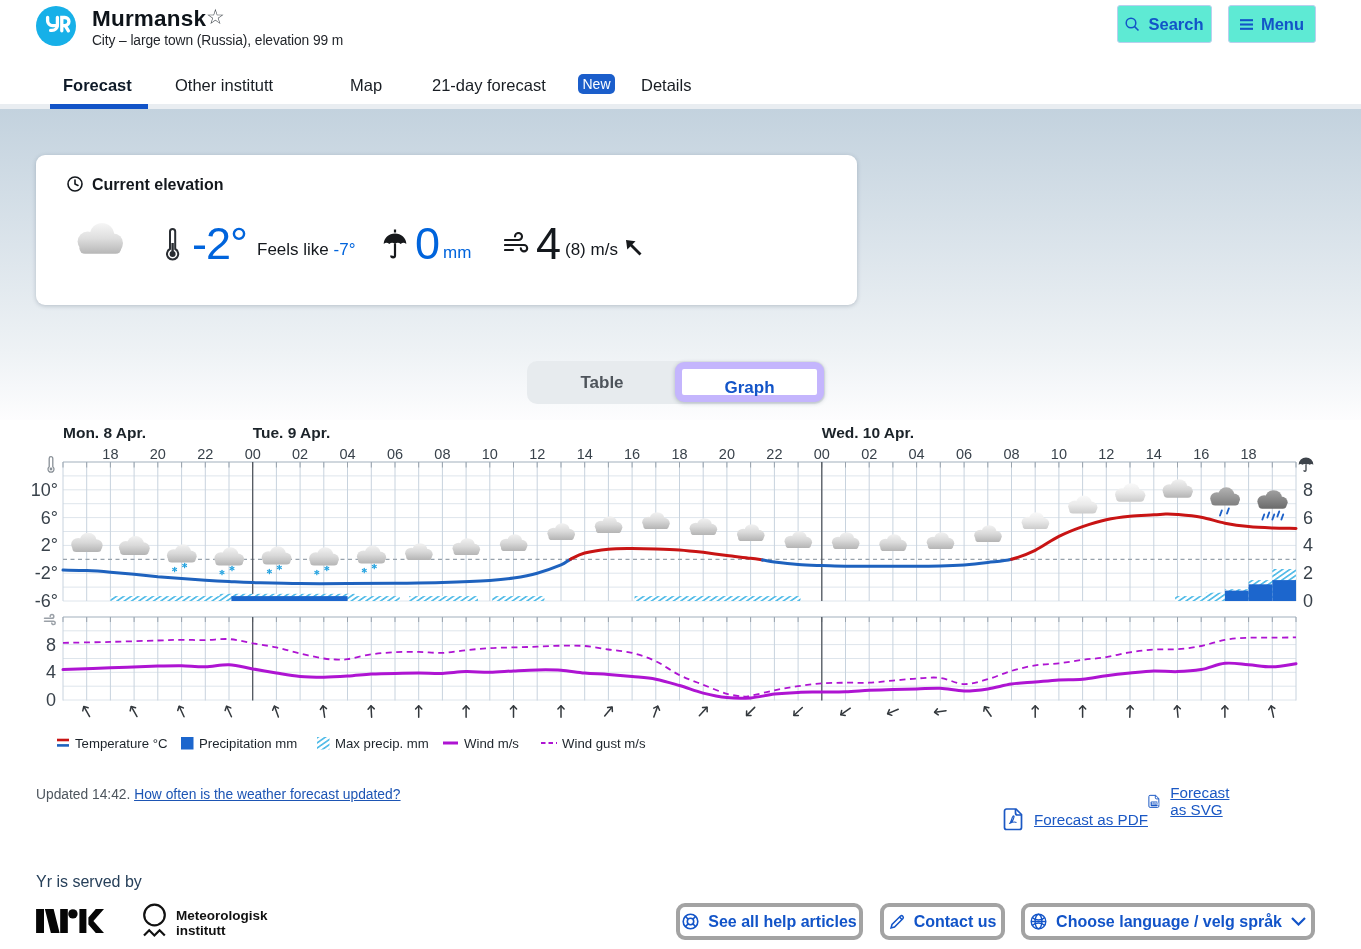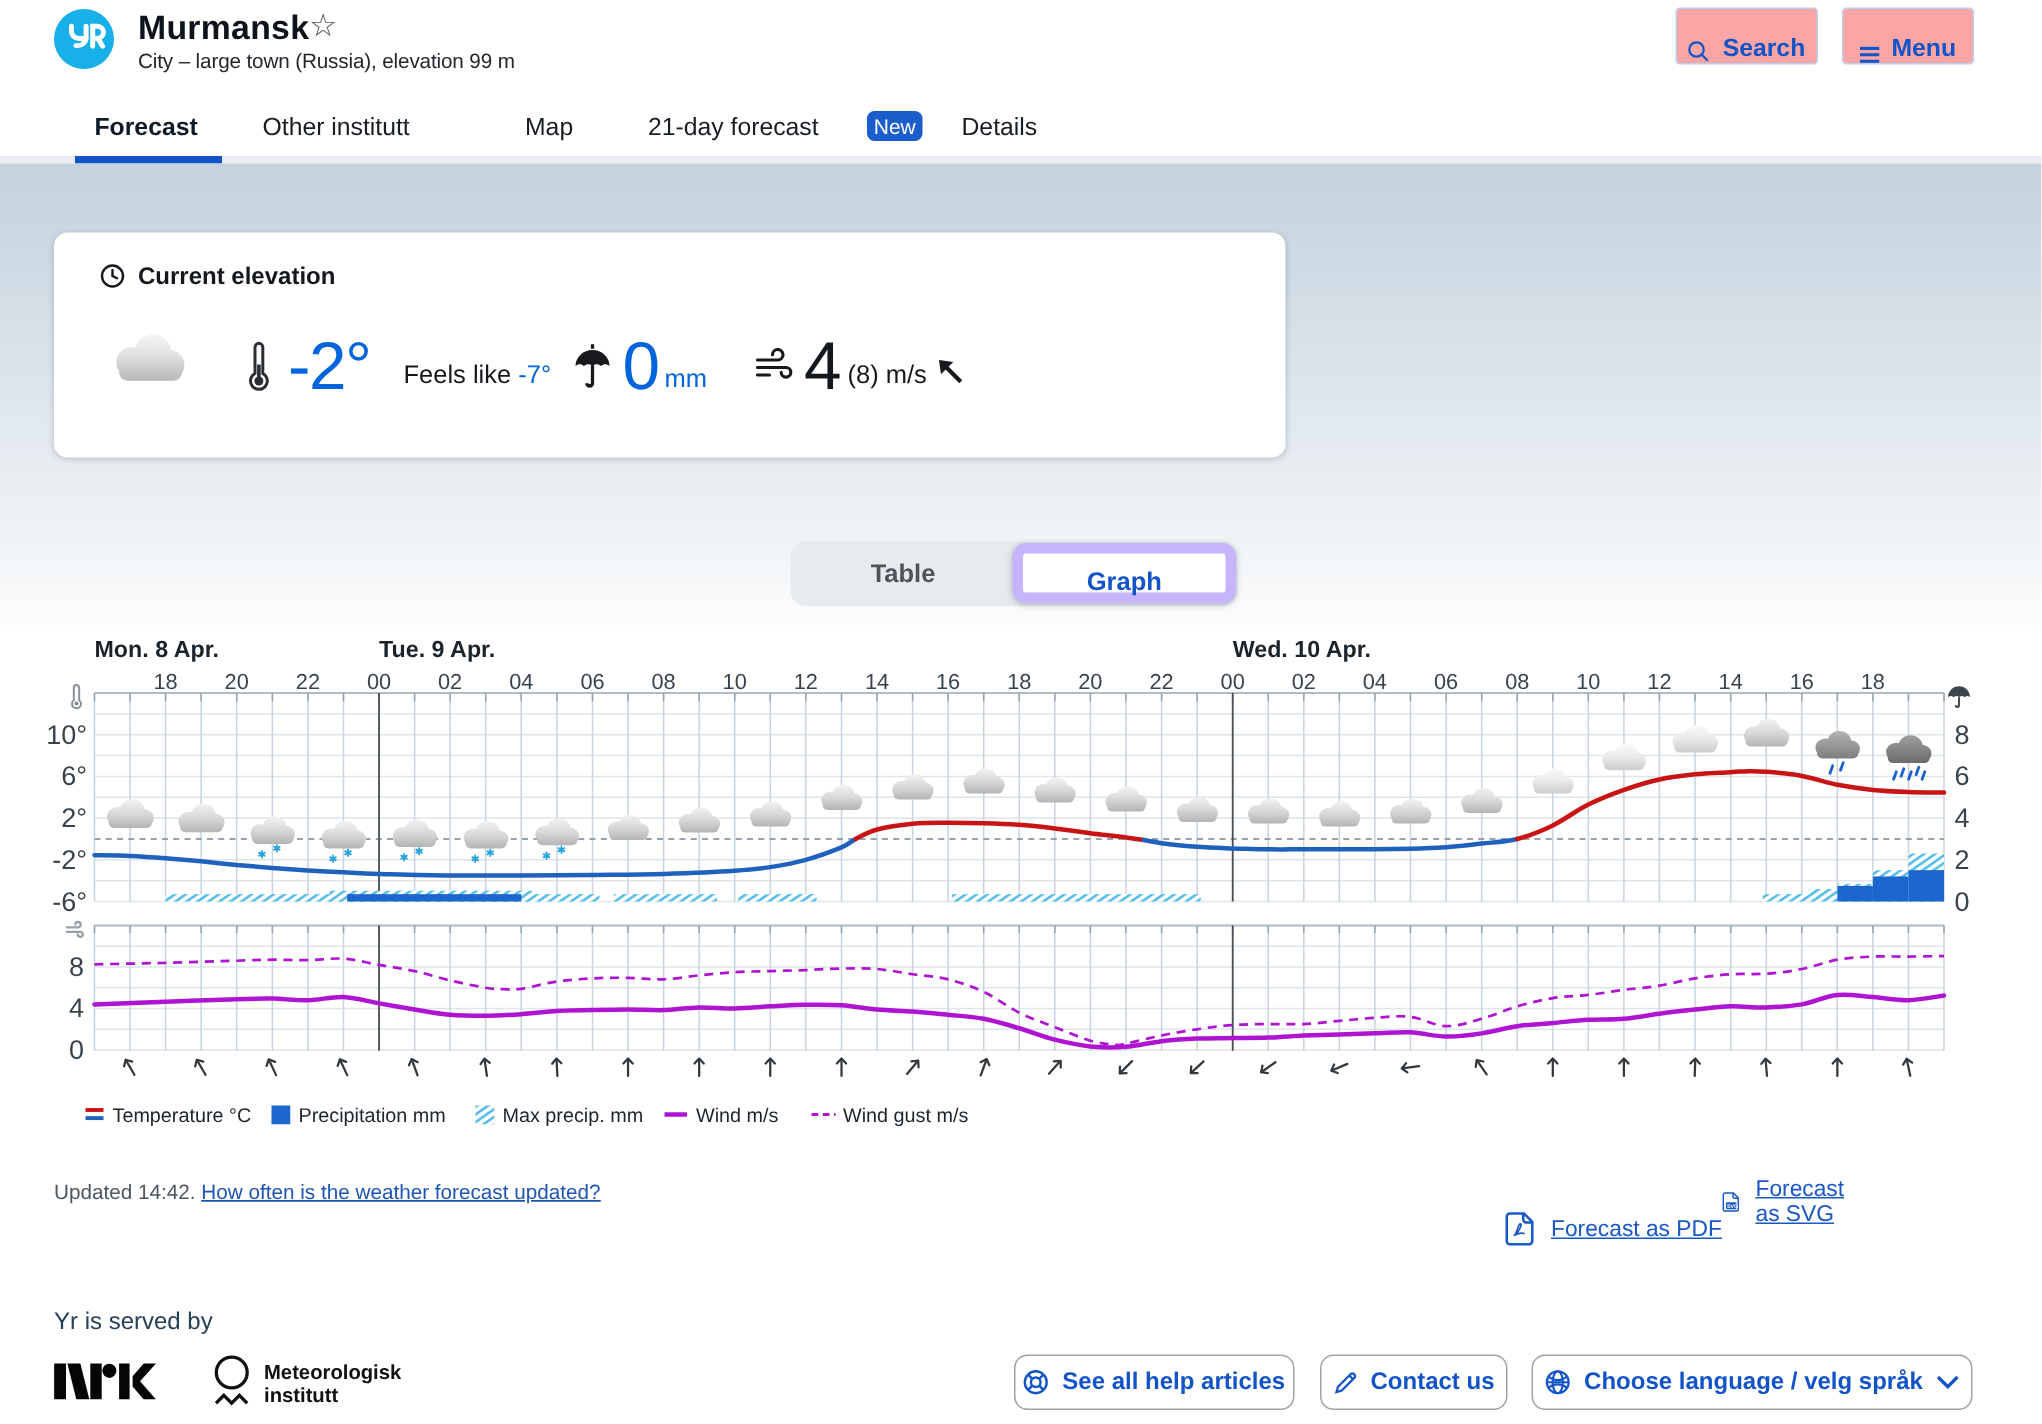--- a/index.html
+++ b/index.html
@@ -3,21 +3,21 @@
 <meta charset="utf-8">
 <title>Murmansk - yr.no</title>
 <style>
 * { margin:0; padding:0; box-sizing:border-box; }
 html,body { width:1361px; height:949px; background:#fff; font-family:"Liberation Sans", sans-serif; overflow:hidden; }
 .abs { position:absolute; }
 #page { position:relative; width:1230px; height:949px; }
 #title { left:92px; top:6px; font-size:22.5px; font-weight:bold; color:#0d1319; letter-spacing:0.2px; }
 #star { left:206px; top:5px; font-size:21px; color:#4a5056; }
 #subtitle { left:92px; top:32.5px; font-size:13.8px; color:#23262b; letter-spacing:-0.1px; }
-.hbtn { top:5px; height:38px; border:1px solid #b9cfee; border-radius:3px; background:#fca5a5; color:#1254c8; font-weight:bold; font-size:16.5px; display:flex; align-items:flex-end; justify-content:center; gap:8px; }
+.hbtn { top:5px; height:38px; border:1px solid #b9cfee; border-radius:3px; background:#5eead4; color:#1254c8; font-weight:bold; font-size:16.5px; display:flex; align-items:center; justify-content:center; gap:8px; }
 #search { left:1117px; width:95px; }
 #menu { left:1228px; width:88px; }
 
 #nav { left:0; top:69px; width:1361px; height:40px; }
 .tab { position:absolute; top:7px; font-size:16.5px; color:#181d23; }
 #navline { left:0; top:35px; width:1361px; height:4.7px; background:#e9edf1; }
 #navsel { left:50px; top:35px; width:98px; height:4.7px; background:#1254c8; }
 .badge { position:absolute; left:578px; top:5px; width:37px; height:20px; background:#1b5ecb; color:#fff; font-size:14px; border-radius:5px; text-align:center; line-height:20px; }
 
 #hero { left:0; top:108.7px; width:1361px; height:311px; background:linear-gradient(#c3d2de, #eef2f5 78%, #fdfdfe 100%); }
@@ -31,21 +31,21 @@
 #toggle { left:527px; top:361px; width:298px; height:43px; background:#e7ebee; border-radius:10px; }
 #tog-table { left:527px; top:361px; width:150px; height:43px; font-size:17px; font-weight:bold; color:#4e545b; text-align:center; line-height:43px; }
 #tog-graph { left:675px; top:362px; width:149px; height:40px; background:#fff; border:7px solid #c4b5fd; border-radius:9px; box-shadow:0 1px 4px rgba(40,60,80,0.3); font-size:17px; font-weight:bold; color:#1254c8; text-align:center; line-height:38px; }
 
 #updated { left:36px; top:787px; font-size:13.8px; color:#4e565e; }
 #updated a { color:#1d55b4; }
 .dl { top:784px; font-size:15.2px; color:#1b58c4; display:flex; align-items:center; gap:10px; }
 .dl u { font-weight:normal; }
 
 #served { left:36px; top:873px; font-size:16px; color:#27405a; }
-.fbtn { top:903px; height:37px; border:1px solid #a3a3a3; border-radius:9px; background:#fff; color:#1254c8; font-weight:bold; font-size:16px; display:flex; align-items:center; justify-content:center; gap:9px; }
+.fbtn { top:903px; height:37px; border:4px solid #a3a3a3; border-radius:9px; background:#fff; color:#1254c8; font-weight:bold; font-size:16px; display:flex; align-items:center; justify-content:center; gap:9px; }
 #fb1 { left:676px; width:187px; }
 #fb2 { left:880px; width:125px; }
 #fb3 { left:1021px; width:294px; }
 </style>
 </head>
 <body>
 <div id="page">
 
   <svg class="abs" style="left:36px; top:6px;" width="40" height="40" viewBox="0 0 40 40">
   <circle cx="20" cy="20" r="20" fill="#17b0e8"></circle>
@@ -104,21 +104,21 @@
         <circle cx="13.4" cy="2.1" r="9.6"></circle>
         <rect x="-20.6" y="1.4" width="41.9" height="11.4" rx="5.6"></rect>
       </g>
   </svg>
   <svg class="abs" style="left:164px; top:227px;" width="17" height="37" viewBox="0 0 17 37">
       <path d="M 6 4.5 a 2.6 2.6 0 0 1 5.2 0 V 22 a 5.6 5.6 0 1 1 -5.2 0 Z" fill="none" stroke="#2a2e33" stroke-width="2"></path>
       <circle cx="8.6" cy="27" r="3" fill="#2a2e33"></circle>
       <line x1="8.6" y1="27" x2="8.6" y2="16" stroke="#2a2e33" stroke-width="2.4"></line>
     </svg>
   <div class="abs big" style="left:192px; top:218px;">-2°</div>
-  <div class="abs mid" style="left:257px; top:240px;margin-left:12px;">Feels like <span class="midblue">-7°</span></div>
+  <div class="abs mid" style="left:257px; top:240px;">Feels like <span class="midblue">-7°</span></div>
   <svg class="abs" style="left:383px; top:229px;" width="24" height="33" viewBox="-12 -14 24 33">
       <g fill="#17191c">
         <path d="M -11.3 1 a 11.3 10.6 0 0 1 22.6 0 c -1.9 -1.6 -3.8 -1.6 -5.6 0 c -1.9 -1.6 -3.9 -1.6 -5.7 0 c -1.9 -1.6 -3.9 -1.6 -5.7 0 c -1.9 -1.6 -3.8 -1.6 -5.6 0 z"></path>
         <path d="M -1.1 0.5 h 2.2 v 12 a 3 3 0 0 1 -6 0 h 2.3 a 0.9 0.9 0 0 0 1.5 0 z"></path>
         <rect x="-1.1" y="-13.5" width="2.2" height="3"></rect>
       </g>
     </svg>
   <div class="abs big" style="left:415px; top:218px;">0</div>
   <div class="abs midblue" style="left:443px; top:243px;">mm</div>
   <svg class="abs" style="left:504px; top:232px;" width="26" height="25" viewBox="0 0 26 25">

